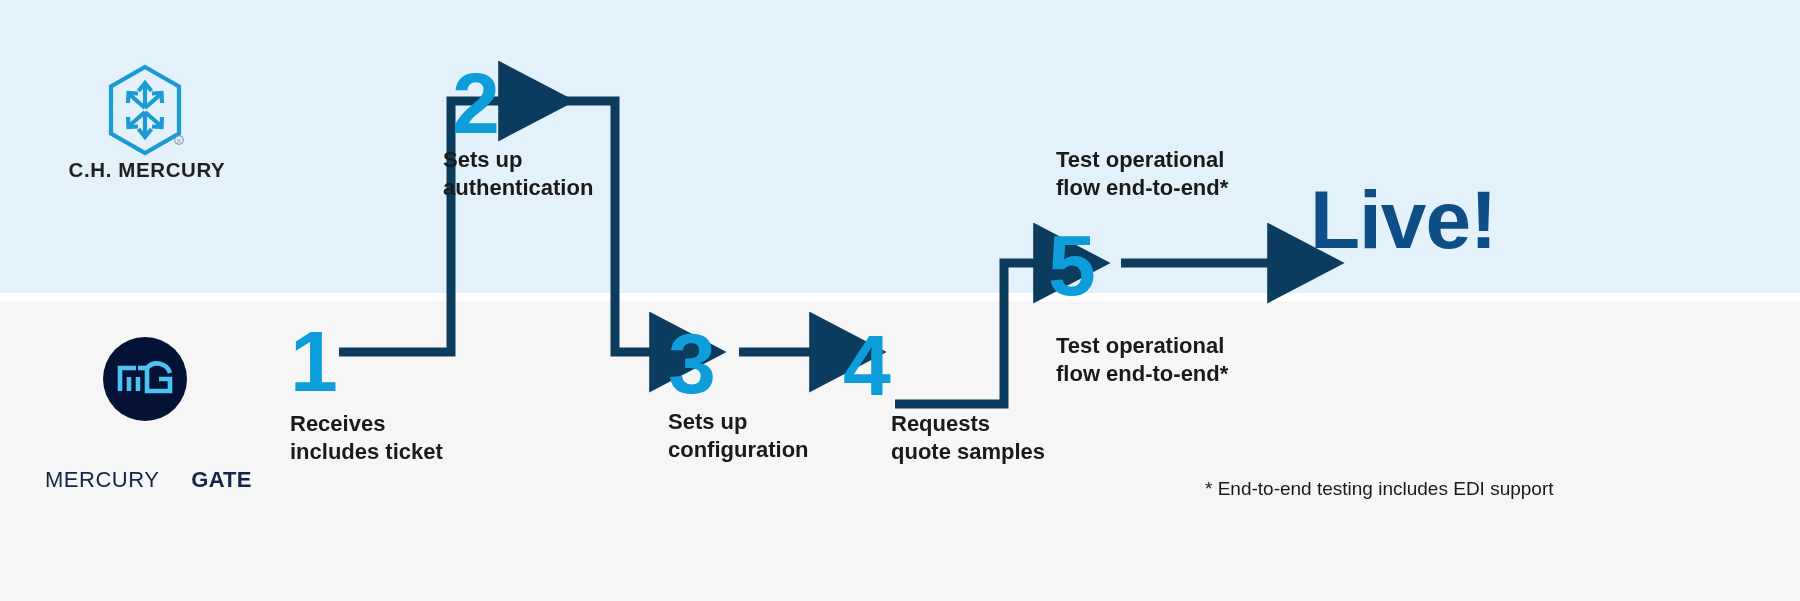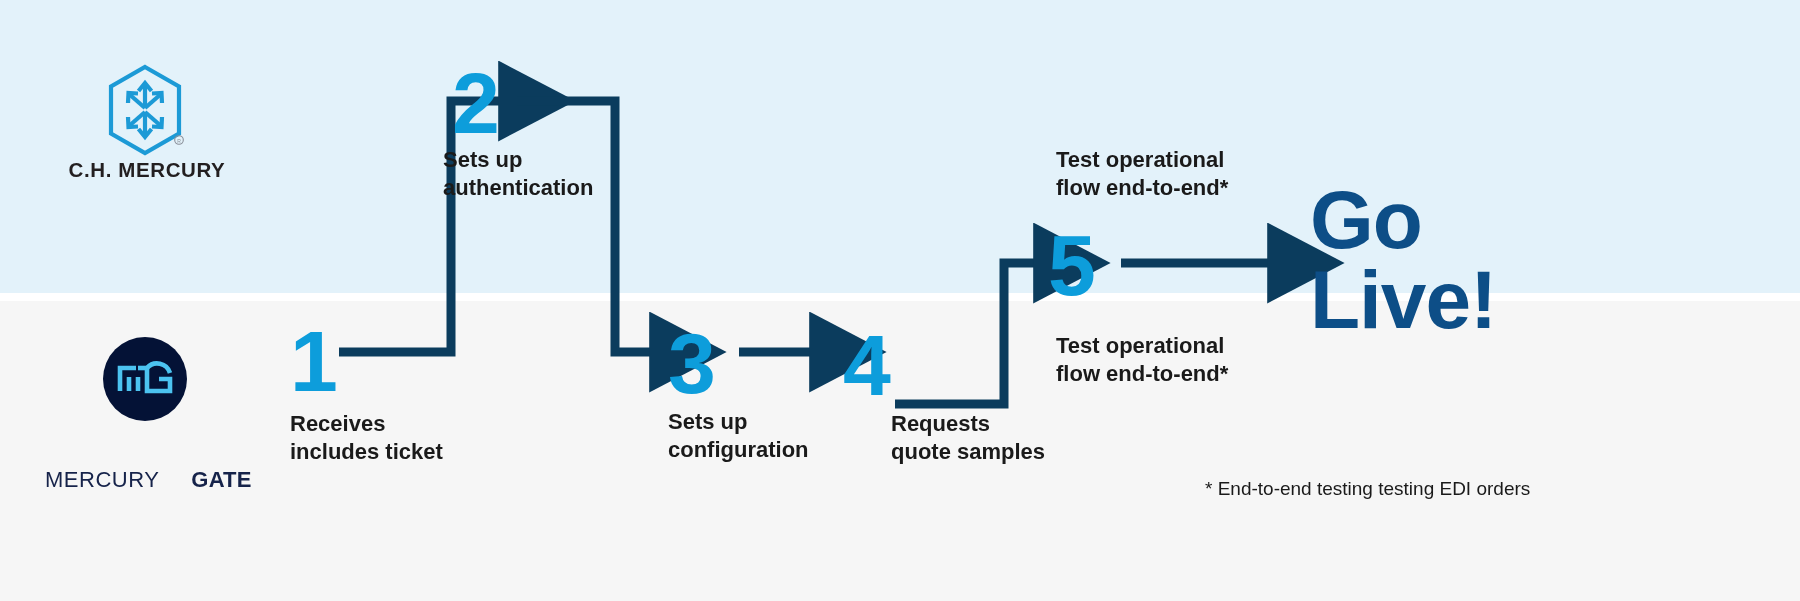--- a/index.html
+++ b/index.html
@@ -131,17 +131,16 @@
 <div class="step-label l4">Requests
 quote samples</div>
 
 <div class="num n5">5</div>
 <div class="step-label l5a">Test operational
 flow end-to-end*</div>
 <div class="step-label l5b">Test operational
 flow end-to-end*</div>
 
 <div class="golive">
-  <div>Go</div>
   <div>Live!</div>
 </div>
 
-<div class="footnote">* End-to-end testing testing EDI orders</div>
+<div class="footnote">* End-to-end testing includes EDI support</div>
 
 </body></html>

